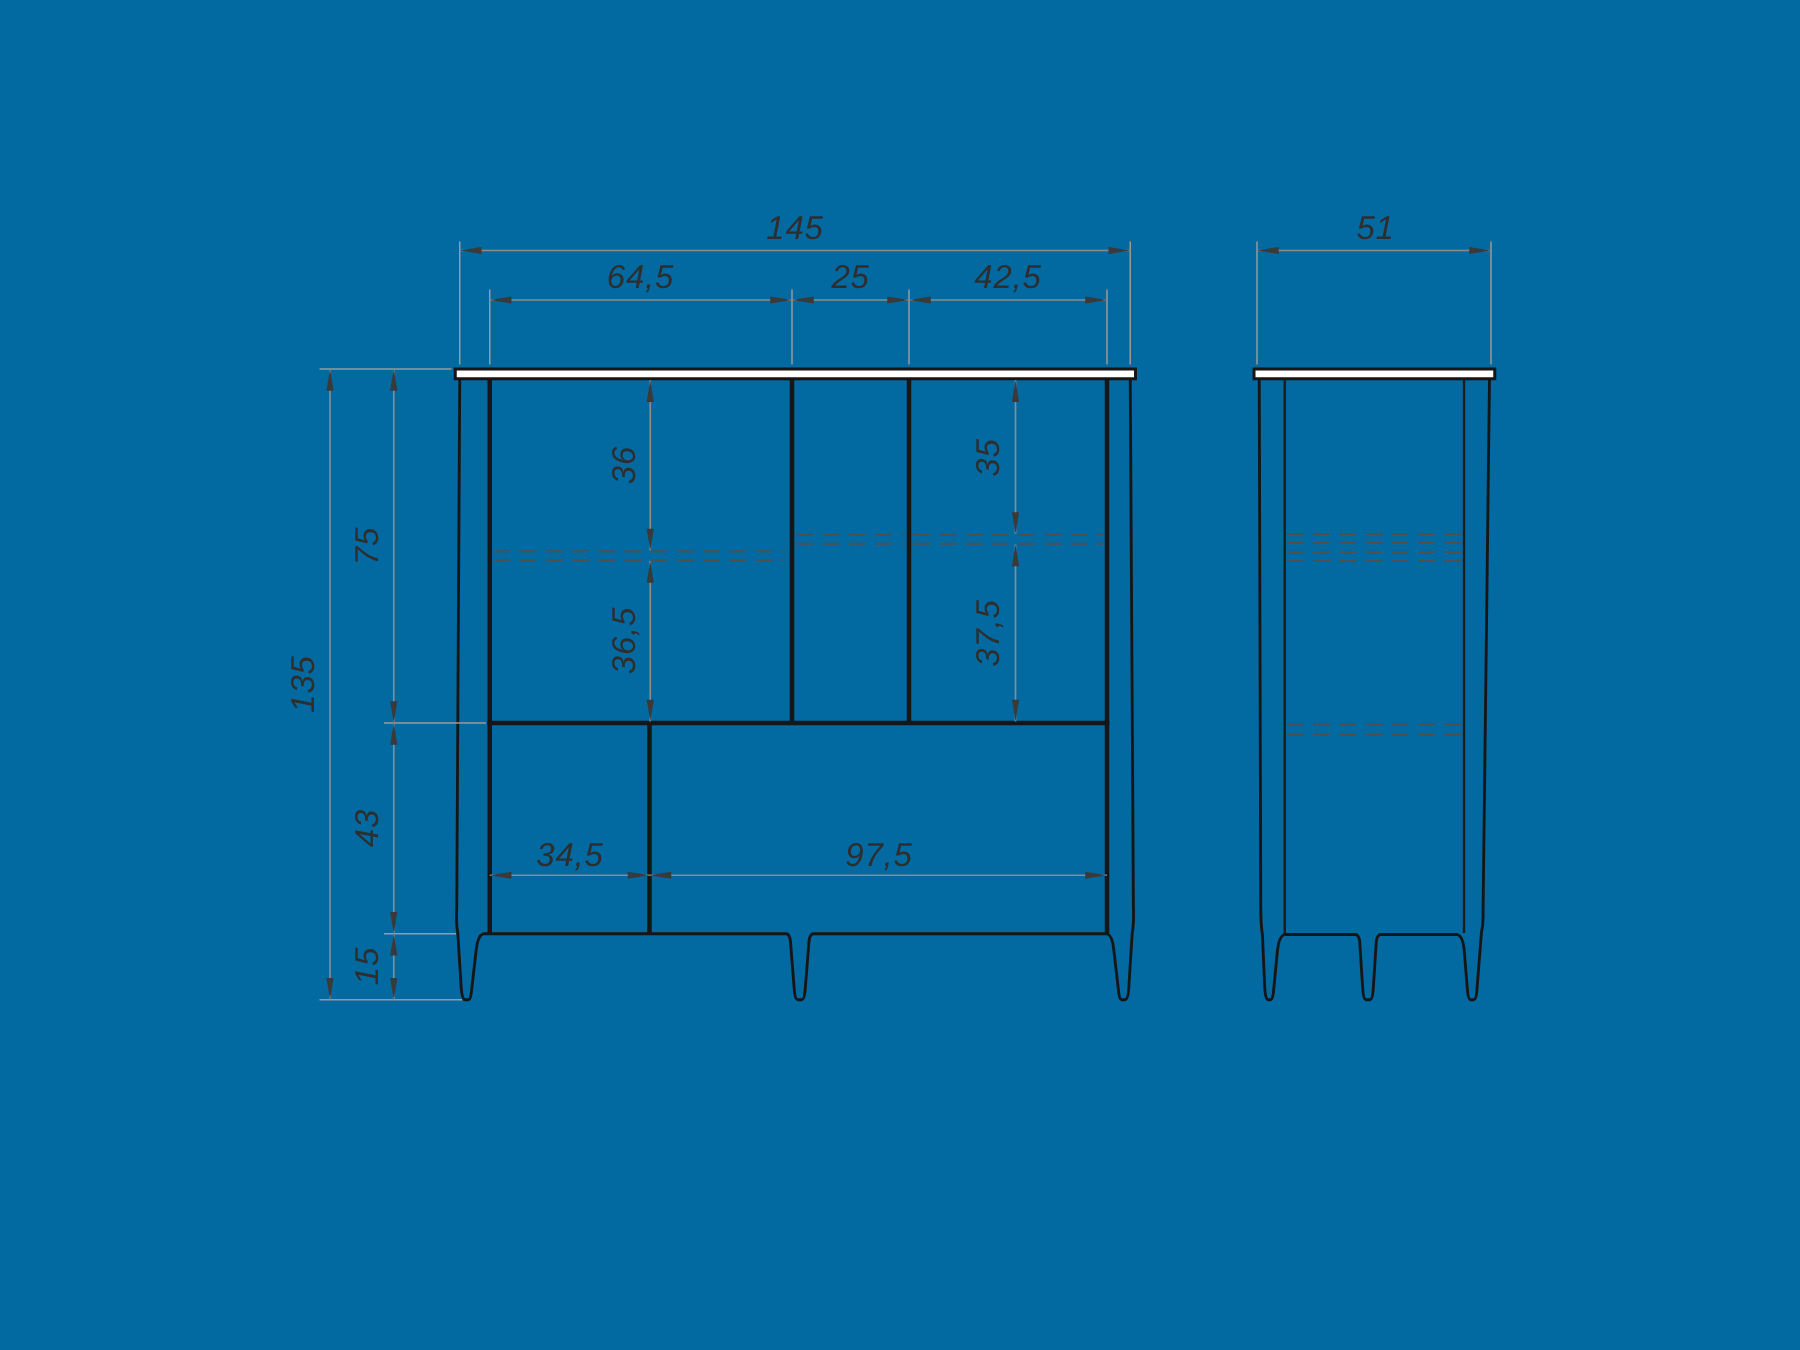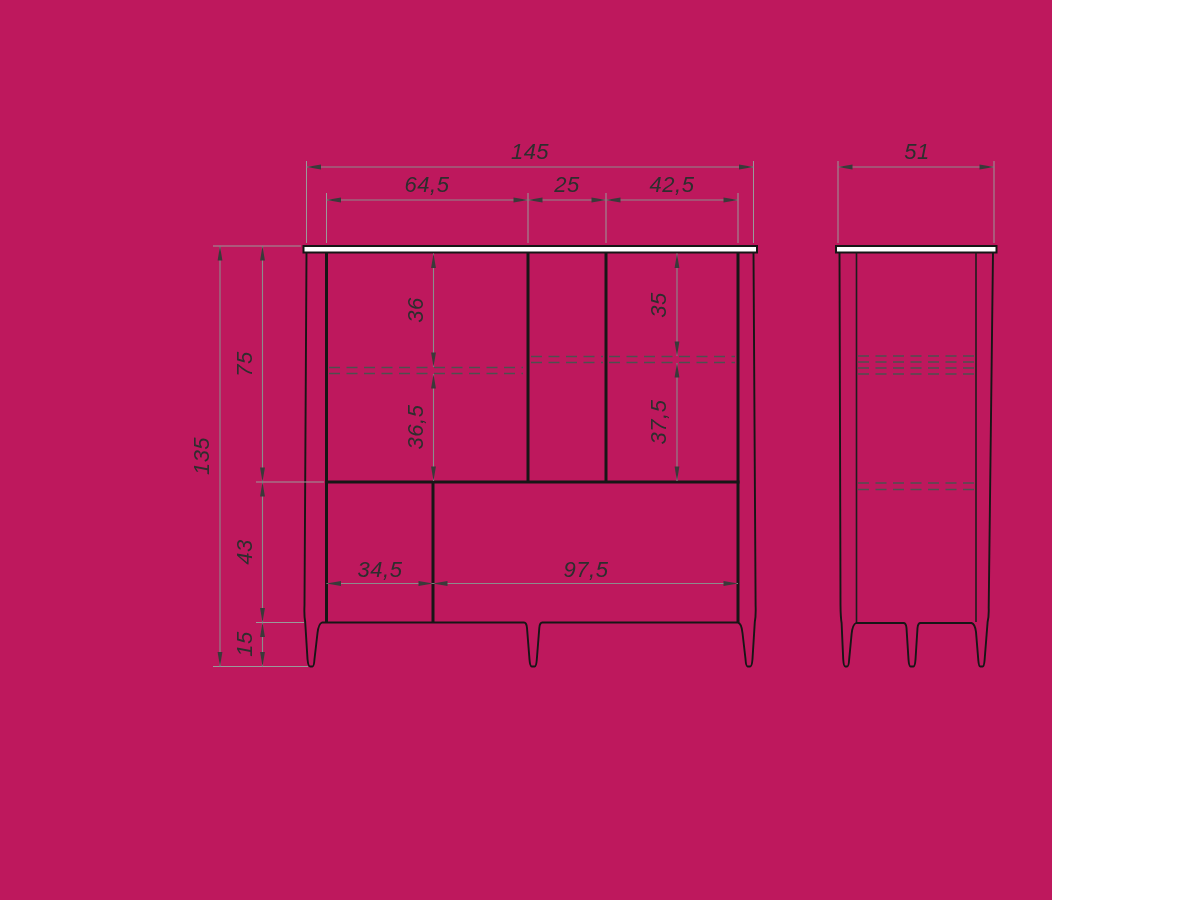--- a/index.html
+++ b/index.html
@@ -1,16 +1,16 @@
 <!DOCTYPE html>
 <html><head>
 <meta charset="utf-8">
 <style>
   html,body{margin:0;padding:0;background:#ffffff;}
-  .page{width:1052px;height:900px;background:#be185d;position:relative;overflow:hidden;}
+  .page{width:1200px;height:900px;background:#0369a1;position:relative;overflow:hidden;}
   svg{display:block;}
   
   .ol{stroke:#161616;stroke-width:1.9;fill:none;stroke-linejoin:round;stroke-linecap:round}
   .thick{stroke:#161616;stroke-width:3;fill:none;stroke-linecap:butt}
   .mid{stroke:#1d1d1d;stroke-width:1.6;fill:none}
   .cap{stroke:#161616;stroke-width:2;fill:#ffffff}
   
   .hid{stroke:#4f4f4f;stroke-width:1.3;fill:none;stroke-dasharray:11 6.5}
   
   .dim{stroke:#8c8c8c;stroke-width:1.1;fill:none}

